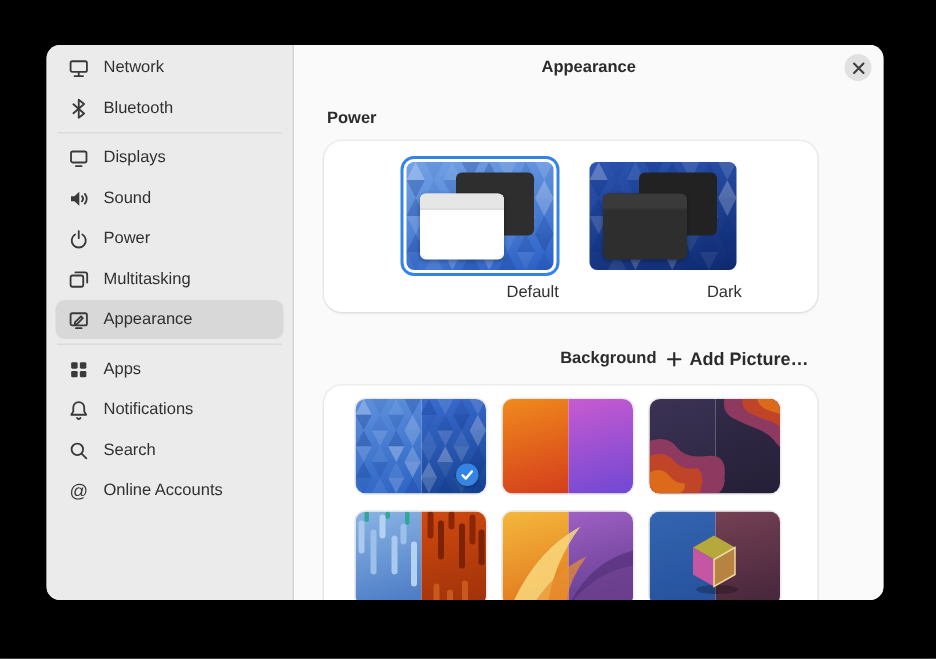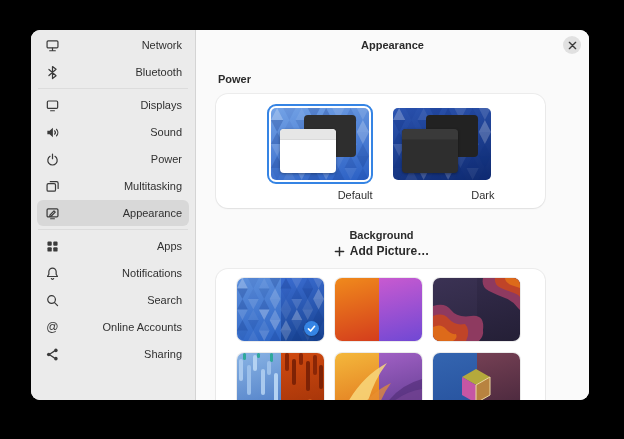--- a/index.html
+++ b/index.html
@@ -11,21 +11,21 @@
 
   
   .sidebar { width:165px; background:#ebebeb; border-right:1px solid #d4d4d4;
     display:flex; flex-direction:column; flex-shrink:0; }
   .sb-header { height:30px; display:flex; align-items:center; padding:0 7px; }
   .iconbtn { width:22px; height:22px; border:none; background:transparent; border-radius:5px;
     display:flex; align-items:center; justify-content:center; flex-shrink:0; cursor:pointer; }
   .sb-title { flex:1; text-align:center; font-weight:700; color:#2b2b2b; }
   .sb-list { flex:1; padding:2px 6px 0 6px; overflow:hidden; }
   .row { height:26px; margin-bottom:1px; display:flex; align-items:center; gap:9px;
-    padding:0 7px; border-radius:6px; cursor:pointer;justify-content:space-between; }
+    padding:0 7px; border-radius:6px; cursor:pointer; }
   .row.selected { background:#d8d8d8; }
   .row .icon { width:16px; height:16px; display:flex; align-items:center; justify-content:center; }
   .row .label { white-space:nowrap; color:#303030; }
   .sep { height:1px; background:#dcdcdc; margin:3px 1px; }
   svg.glyph { display:block; }
 
   
   .main { flex:1; display:flex; flex-direction:column; position:relative; background:#fafafa; }
   .main-header { height:30px; display:flex; align-items:center; justify-content:center; position:relative; flex-shrink:0; }
   .main-title { font-weight:700; color:#2b2b2b; }
@@ -47,21 +47,21 @@
     background:#2e2e2e; border-radius:4px; }
   .win-front { position:absolute; left:9px; bottom:7px; width:56px; height:44px;
     background:#fff; border-radius:4px; overflow:hidden; box-shadow:0 1px 3px rgba(0,0,0,.35); }
   .wf-header { height:11px; background:#e6e6e6; border-bottom:1px solid #dadada; }
   .preview.dark .win-back { background:#222; }
   .preview.dark .win-front { background:#2e2e2e; }
   .preview.dark .wf-header { background:#3a3a3a; border-bottom-color:#333; }
   .tlabel { margin-top:5px; color:#303030; }
 
   
-  .bg-header { display:flex; justify-content:space-between; align-items:center; margin:0 0 8px 2px;flex-direction:column; }
+  .bg-header { display:flex; justify-content:flex-end; align-items:center; margin:0 0 8px 2px; }
   .add-btn { display:flex; align-items:center; gap:5px; background:none; border:none;
     font-weight:700; font-size:12px; color:#2b2b2b; cursor:pointer; padding:3px 6px; border-radius:6px; }
   .bg-card { height:158px; padding:9px 21px; display:flex; flex-wrap:wrap;
     gap:12px 11px; align-content:flex-start; }
   .thumb { width:87px; height:63px; border-radius:7px; position:relative; overflow:hidden;
     cursor:pointer; box-shadow:0 0 0 1px rgba(0,0,0,.08); }
   .half { position:absolute; top:0; bottom:0; width:50%; }
   .half.left { left:0; } .half.right { right:0; }
   .overlay { position:absolute; inset:0; width:100%; height:100%; }
   .check { position:absolute; right:5px; bottom:5px; width:15px; height:15px; border-radius:50%;
@@ -171,33 +171,20 @@
           </div>
           <div class="label">Search</div>
         </div>
         <div class="row">
           <div class="icon">
             <svg class="glyph" width="15" height="15" viewBox="0 0 16 16">
               <text x="8" y="12.2" text-anchor="middle" font-size="13" fill="#3a3a3a" font-family="Liberation Sans,sans-serif">@</text>
             </svg>
           </div>
           <div class="label">Online Accounts</div>
-        </div>
-        <div class="row">
-          <div class="icon">
-            <svg class="glyph" width="15" height="15" viewBox="0 0 16 16">
-              <g fill="#3a3a3a">
-                <circle cx="11.6" cy="3.6" r="1.9"></circle>
-                <circle cx="4" cy="8" r="1.9"></circle>
-                <circle cx="11.6" cy="12.4" r="1.9"></circle>
-              </g>
-              <path d="M5.7 7.1l4.2-2.7M5.7 8.9l4.2 2.7" fill="none" stroke="#3a3a3a" stroke-width="1.3" stroke-linecap="round" stroke-linejoin="round"></path>
-            </svg>
-          </div>
-          <div class="label">Sharing</div>
         </div>
       </div>
   </div>
 
   <div class="main">
     <div class="main-header">
       <span class="main-title">Appearance</span>
       <button class="close-btn">
         <span>
           <svg class="glyph" width="9" height="9" viewBox="0 0 10 10" fill="none" stroke="#3c3c3c" stroke-width="1.5" stroke-linecap="round">

